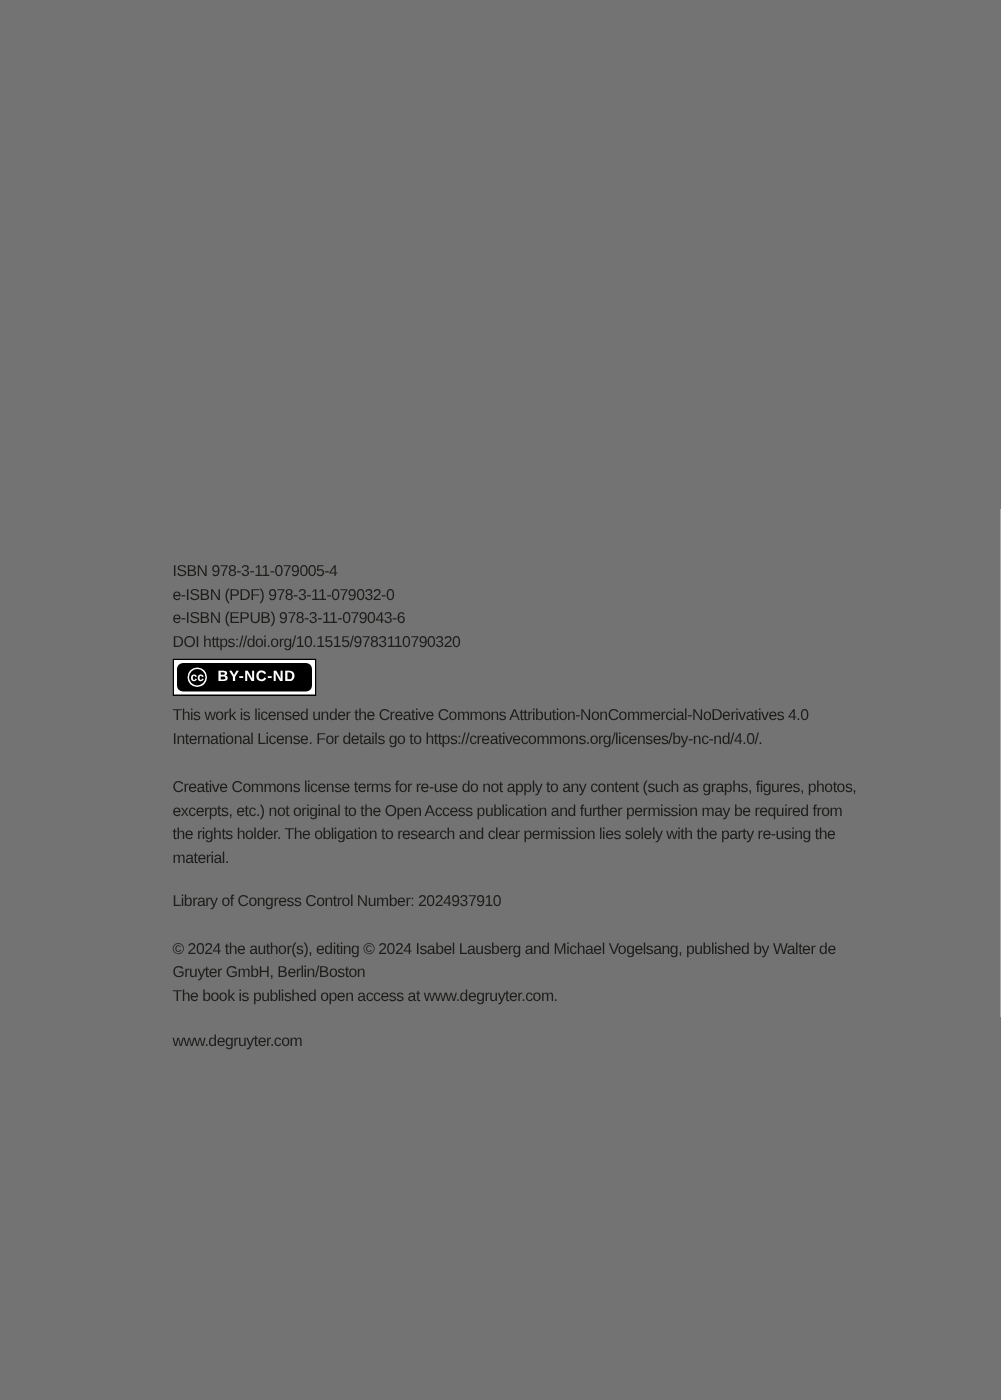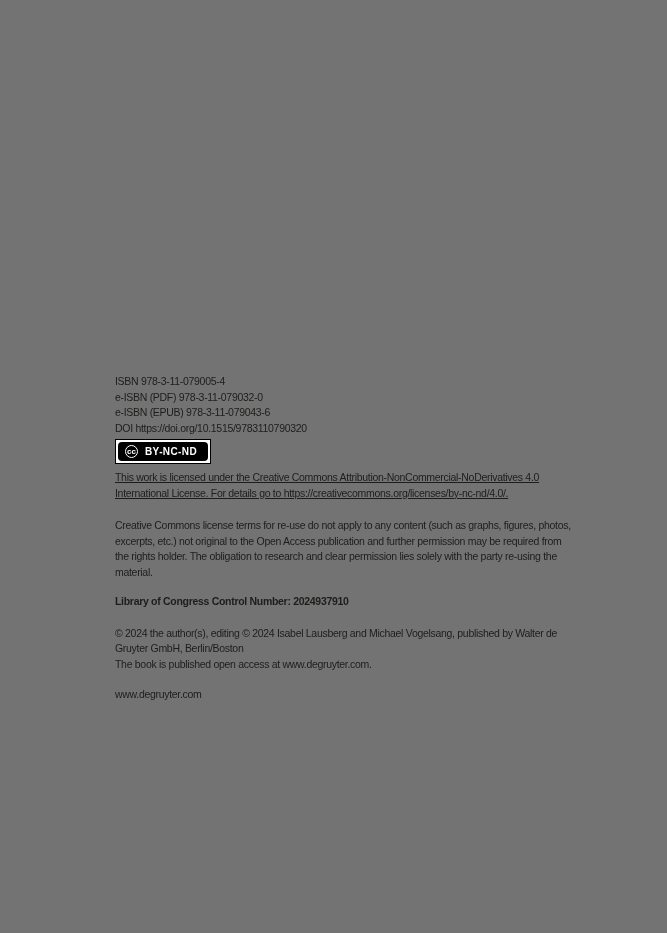--- a/index.html
+++ b/index.html
@@ -19,21 +19,21 @@
     position: absolute;
     left: 115px;
     top: 374px;
     width: 500px;
     color: #1d1d1b;
     font-size: 10.5px;
     letter-spacing: -0.3px;
     line-height: 15.5px;
   }
   .lines { white-space: pre-line; }
-  .bold { font-weight: bold; }
+  .bold { font-weight: normal; }
 
   .badge-outer {
     display: inline-block;
     border: 1.5px solid #000000;
     background: #ffffff;
     padding: 2px;
     margin-top: 3px;
   }
   .badge-inner {
     display: flex;
@@ -58,21 +58,21 @@
   }
   .cc-text {
     color: #ffffff;
     font-weight: bold;
     font-size: 10px;
     letter-spacing: 0.4px;
     margin-left: 7px;
     line-height: 13px;
   }
 
-  .para-license    { margin-top: 6px; text-decoration: underline; }
+  .para-license    { margin-top: 6px; }
   .para-terms      { margin-top: 17px; }
   .para-lccn       { margin-top: 14px; }
   .para-biblio     { margin-top: 16px; }
   .para-copyright  { margin-top: 16px; }
   .para-production { margin-top: 13px; }
   .para-website    { margin-top: 15px; }
 </style>
 </head>
 <body>
 

